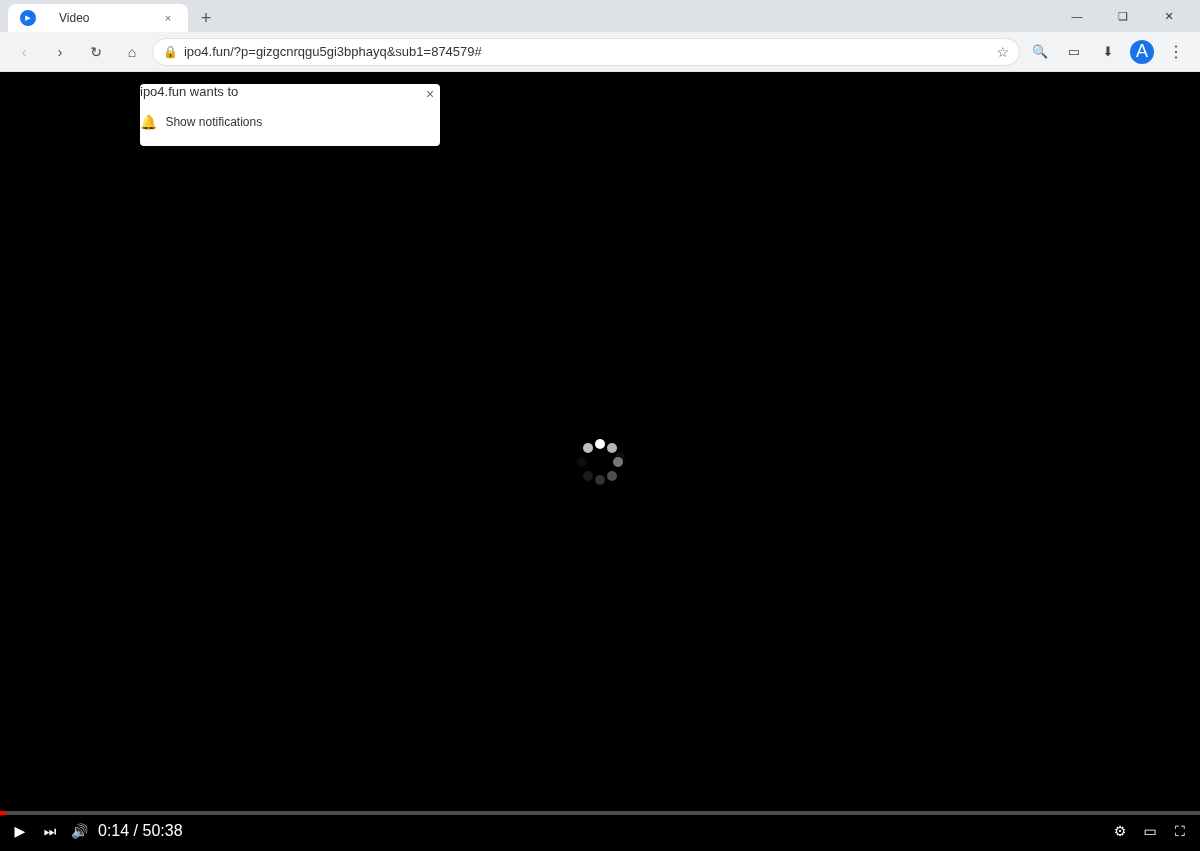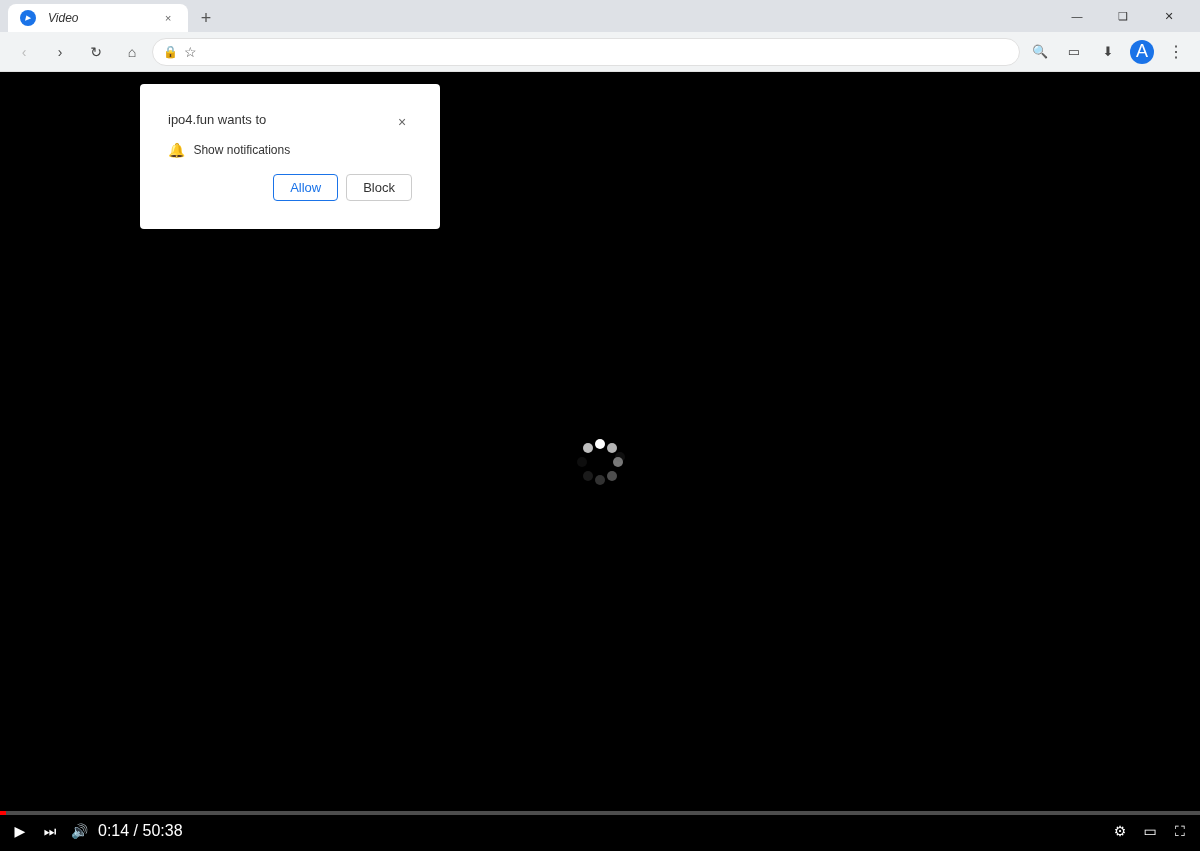--- a/index.html
+++ b/index.html
@@ -20,26 +20,25 @@
       flex: 1;
       height: 100%;
     }
     .tab {
       display: flex;
       align-items: center;
       background: #fff;
       height: 28px;
       padding: 0 12px;
       border-radius: 8px 8px 0 0;
-      gap: 12px;
+      gap: 23px;
       font-size: 12px;
       color: #333;
       min-width: 180px;
       max-width: 240px;
-      font-style: italic;
     }
     .tab-favicon {
       width: 16px; height: 16px;
       border-radius: 50%;
       background: #1a73e8;
       display: flex; align-items: center; justify-content: center;
       flex-shrink: 0;
     }
     .tab-favicon::after { content: '▶'; color: white; font-size: 7px; }
     .tab-title { flex: 1; overflow: hidden; text-overflow: ellipsis; white-space: nowrap; }
@@ -184,21 +183,21 @@
 
     
     .notification-popup {
       position: absolute;
       top: 12px;
       left: 140px;
       width: 300px;
       background: #fff;
       border-radius: 4px;
       box-shadow: 0 4px 16px rgba(0,0,0,0.3);
-      padding: 28px;
+      padding: 0;
       z-index: 100;
     }
     .popup-header {
       display: flex;
       justify-content: space-between;
       align-items: flex-start;
       margin-bottom: 10px;
     }
     .popup-title {
       font-size: 13px;
@@ -270,20 +269,21 @@
     <span>›</span>
   </div>
   <div class="nav-btn">
     <span>↻</span>
   </div>
   <div class="nav-btn">
     <span>⌂</span>
   </div>
   <div class="address-bar">
     <span class="lock-icon">🔒</span>
+    <span class="address-text">ipo4.fun/?p=gizgcnrqgu5gi3bphayq&amp;sub1=874579#</span>
     <span class="star-icon">☆</span>
   </div>
   <div class="toolbar-actions">
     <div class="toolbar-action-btn">
       <span style="font-size:13px;">🔍</span>
     </div>
     <div class="toolbar-action-btn">
       <span style="font-size:13px;">▭</span>
     </div>
     <div class="toolbar-action-btn">
@@ -317,24 +317,20 @@
 
   <div class="notification-popup">
     <div class="popup-header">
       <span class="popup-title">ipo4.fun wants to</span>
       <div class="popup-close">×</div>
     </div>
     <div class="popup-permission">
       <span class="bell-icon">🔔</span>
       <span class="permission-text">Show notifications</span>
     </div>
-    <div class="popup-buttons">
-      <button class="allow-btn">Allow</button>
-      <button class="block-btn">Block</button>
-    </div>
   </div>
 
   <div class="video-controls">
     <div class="progress-bar-container">
       <div class="progress-bar-fill"></div>
     </div>
     <div class="ctrl-btn">▶</div>
     <div class="ctrl-btn">⏭</div>
     <div class="ctrl-btn">🔊</div>
     <div class="time-display">

